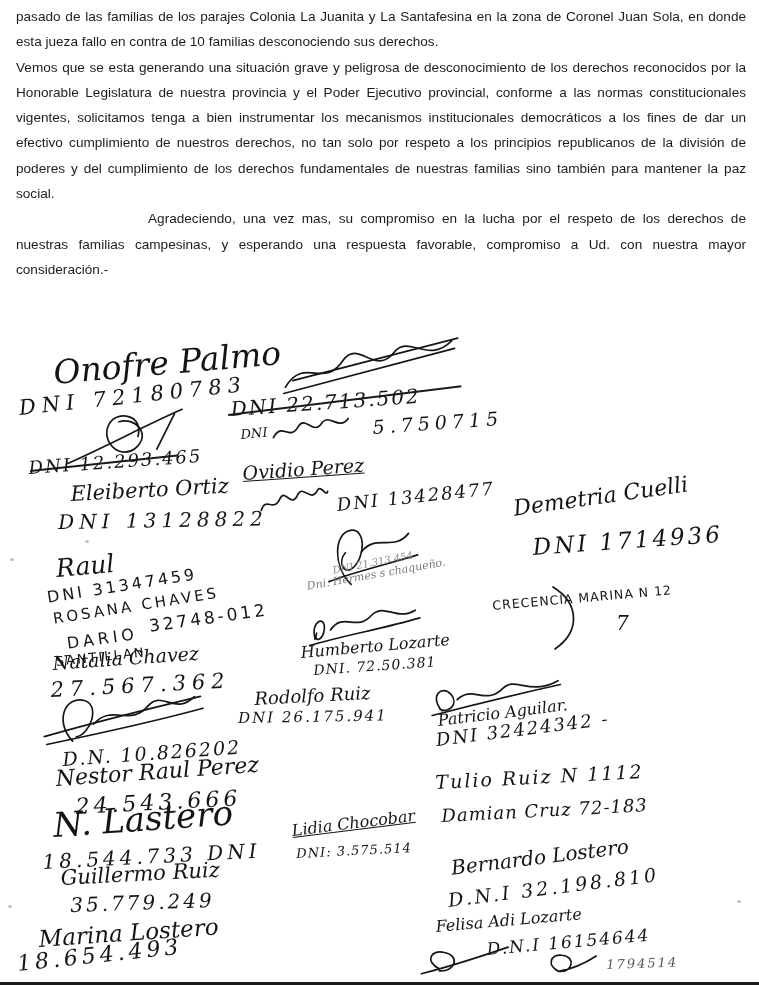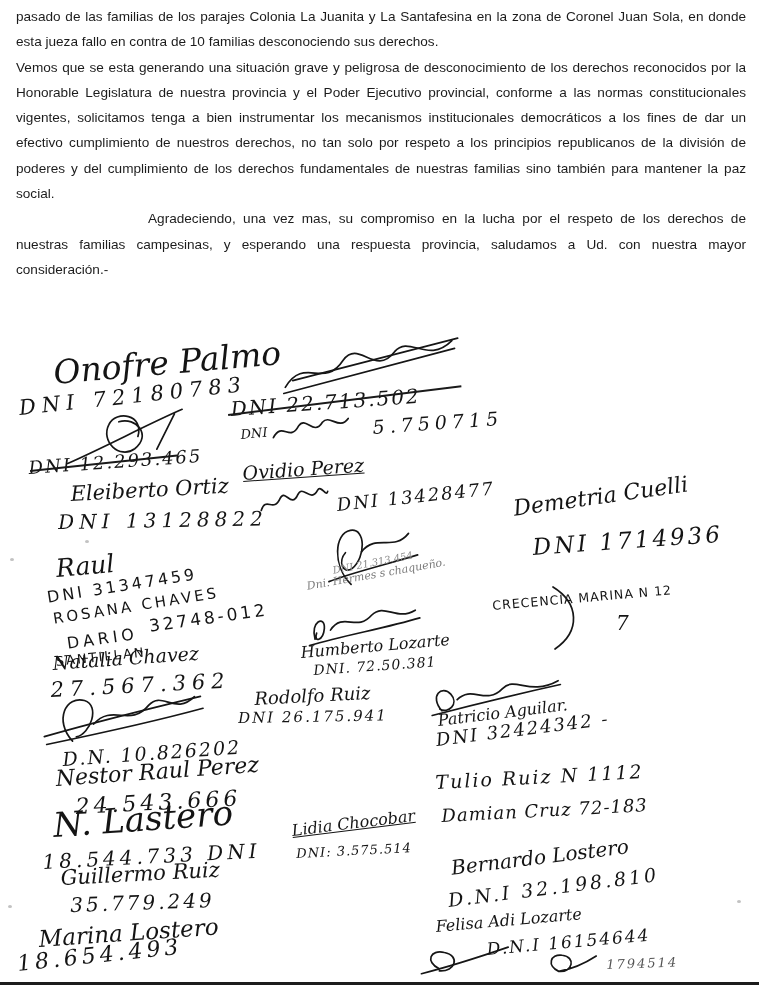--- a/index.html
+++ b/index.html
@@ -84,21 +84,21 @@
   .s27d{left:16px;top:953px;font-size:22px;letter-spacing:4px;transform:rotate(-6deg);}
 </style>
 </head>
 <body>
 
 <div class="page">
 
   <div class="letter">
     <p>pasado de las familias de los parajes Colonia La Juanita y La Santafesina en la zona de Coronel Juan Sola, en donde esta jueza fallo en contra de 10 familias desconociendo sus derechos.</p>
     <p>Vemos que se esta generando una situación grave y peligrosa de desconocimiento de los derechos reconocidos por la Honorable Legislatura de nuestra provincia y el Poder Ejecutivo provincial, conforme a las normas constitucionales vigentes, solicitamos tenga a bien instrumentar los mecanismos institucionales democráticos a los fines de dar un efectivo cumplimiento de nuestros derechos, no tan solo por respeto a los principios republicanos de la división de poderes y del cumplimiento de los derechos fundamentales de nuestras familias sino también para mantener la paz social.</p>
-    <p class="closing">Agradeciendo, una vez mas, su compromiso en la lucha por el respeto de los derechos de nuestras familias campesinas, y esperando una respuesta provincia, saludamos a Ud. con nuestra mayor consideración.-</p>
+    <p class="closing">Agradeciendo, una vez mas, su compromiso en la lucha por el respeto de los derechos de nuestras familias campesinas, y esperando una respuesta favorable, compromiso a Ud. con nuestra mayor consideración.-</p>
   </div>
 
   <span class="hw s0n">Onofre Palmo</span>
   <span class="hw s0d">DNI 72180783</span>
 
   <svg class="sq q1" width="185" height="50" viewBox="0 0 185 50">
     <path d="M6 38 C 28 8, 44 44, 66 16 C 84 -4, 96 36, 118 12 C 134 -4, 150 28, 176 6"></path>
     <path d="M4 44 L 178 14"></path>
       <path d="M14 32 L 182 4"></path>
   </svg>

